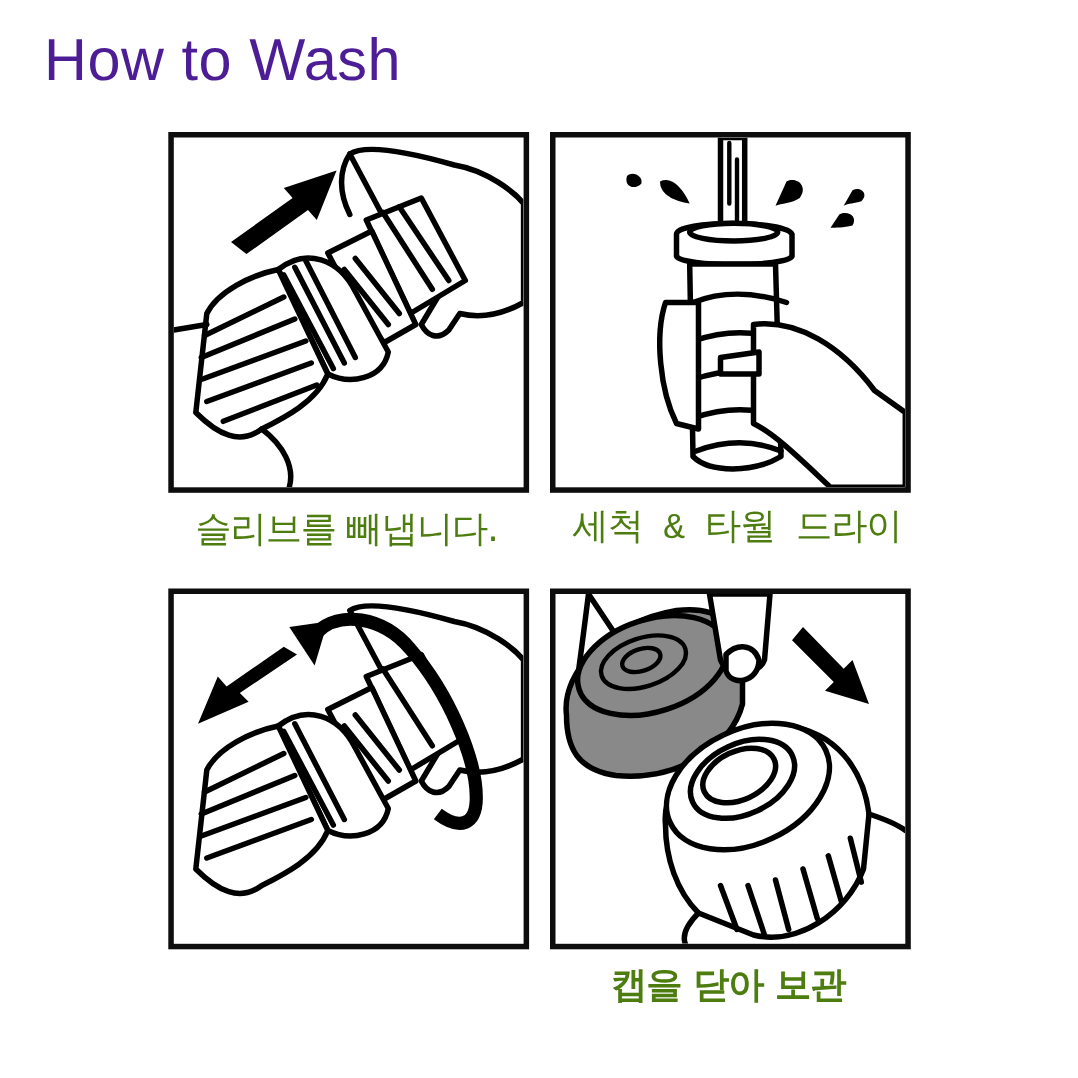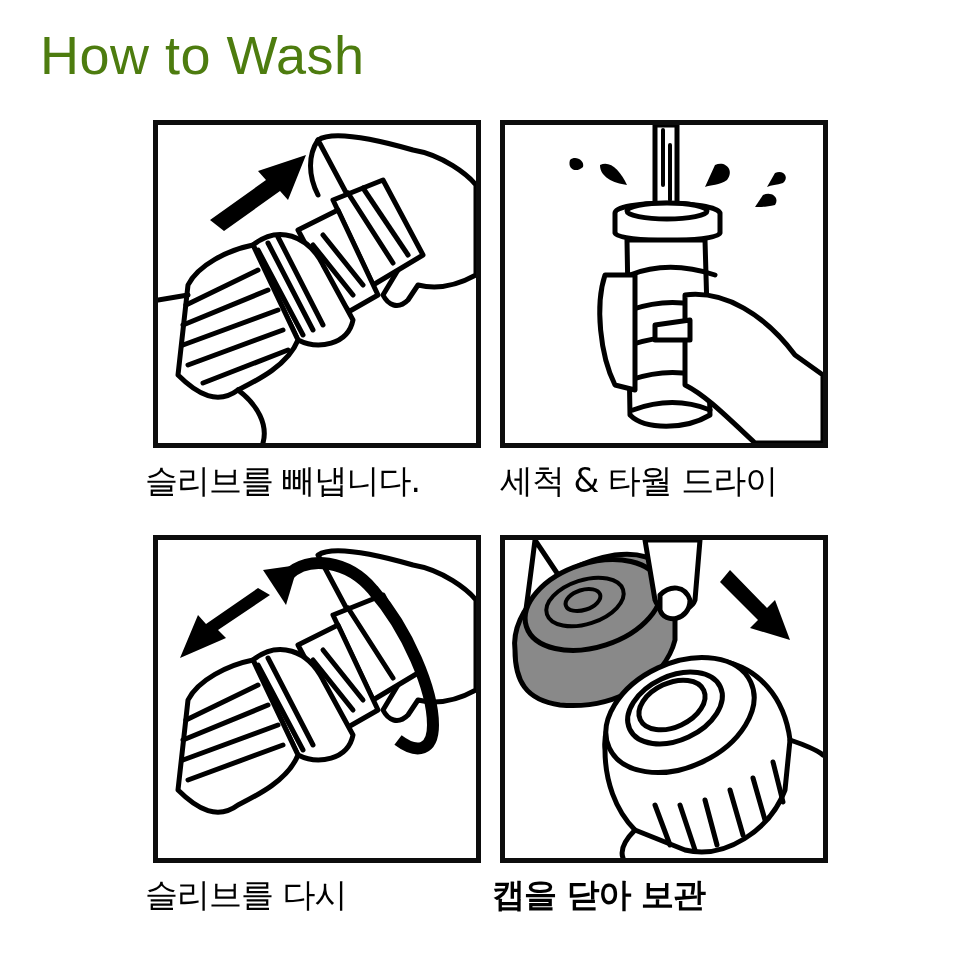--- a/index.html
+++ b/index.html
@@ -1,29 +1,29 @@
 <!DOCTYPE html>
 <html><head>
 <meta charset="utf-8">
 <style>
   html, body { margin:0; padding:0; background:#ffffff; }
   body { width:980px; height:980px; position:relative; overflow:hidden;
          font-family: "Liberation Sans", "DejaVu Sans", sans-serif; color:#231815; }
   .title { position:absolute; left:40px; top:28px; font-size:54px; font-weight:400;
-           letter-spacing:0.5px; color:#4d7c0f; line-height:1; }
+           letter-spacing:0.5px; color:#4c1d95; line-height:1; }
   .panel { position:absolute; width:318px; height:318px; border:5px solid #0d0d0d; background:#fff; overflow:hidden; }
   .panel svg { position:absolute; left:0; top:0; width:318px; height:318px; }
-  .caption { position:absolute; width:340px; text-align:left; font-size:33px; color:#000000;
+  .caption { position:absolute; width:340px; text-align:center; font-size:33px; color:#4d7c0f;
              line-height:46px; font-family: "DejaVu Sans", sans-serif; letter-spacing:-1px; }
   .p1 { left:153px; top:120px; }
   .p2 { left:500px; top:120px; }
   .p3 { left:153px; top:535px; }
   .p4 { left:500px; top:535px; }
   .c1 { left:145px; top:458px; }
-  .c2 { left:500px; top:458px; }
+  .c2 { left:500px; top:458px;font-family:Liberation Mono, monospace; }
   .c3 { left:145px; top:872px; }
   .c4 { left:492px; top:872px;font-weight:bold; }
   .ln { fill:none; stroke:#000; stroke-width:5; stroke-linecap:round; stroke-linejoin:round; }
   .lnt { fill:none; stroke:#000; stroke-width:4; stroke-linecap:round; }
   .wf { fill:#fff; stroke:#000; stroke-width:5; stroke-linejoin:round; }
   .gf { fill:#898989; stroke:#000; stroke-width:5; }
   .bk { fill:#000; }
 </style>
 </head>
 <body>
@@ -80,21 +80,20 @@
     <path class="wf" d="M95 120 C120 100 150 110 165 140 L195 195 C190 220 160 225 140 215 Z"></path>
     <path class="ln" d="M100 125 L145 210 M110 118 L155 205"></path>
     <path class="wf" d="M30 160 C40 140 70 125 95 120 L140 215 C130 240 100 255 80 265 C60 280 40 270 20 250 Z"></path>
     <path class="ln" d="M28 180 L100 145 M25 200 L110 165 M25 220 L120 185 M30 240 L125 205"></path>
     <polygon class="bk" points="112,55 60,90 68,98 22,118 40,75 48,84 100,48"></polygon>
     <path d="M130 35 C150 15 190 20 215 50 C250 90 275 150 275 185 C275 210 260 215 240 200" fill="none" stroke="#000" stroke-width="12"></path>
     <polygon class="bk" points="105,30 140,25 128,65"></polygon>
   </svg>
 </div>
 <div class="caption c3">
-  <div>슬리브를 다시</div>
 </div>
 
 <div class="panel p4">
   <svg viewBox="0 0 318 318">
     <polygon class="bk" points="225,30 262,68 270,60 285,100 245,88 253,80 215,42"></polygon>
     <path class="wf" d="M30 0 C25 40 20 80 15 110 L40 140 L70 60 Z"></path>
     <path class="gf" d="M10 110 C5 70 50 25 110 15 C150 10 170 30 170 60 L170 100 C160 140 110 170 55 165 C20 160 10 140 10 110 Z"></path>
     <ellipse cx="88" cy="65" rx="70" ry="42" class="gf" transform="rotate(-18 88 65)"></ellipse>
     <ellipse cx="80" cy="62" rx="40" ry="22" fill="none" stroke="#000" stroke-width="4" transform="rotate(-18 80 62)"></ellipse>
     <ellipse cx="78" cy="60" rx="18" ry="10" fill="none" stroke="#000" stroke-width="4" transform="rotate(-18 78 60)"></ellipse>

